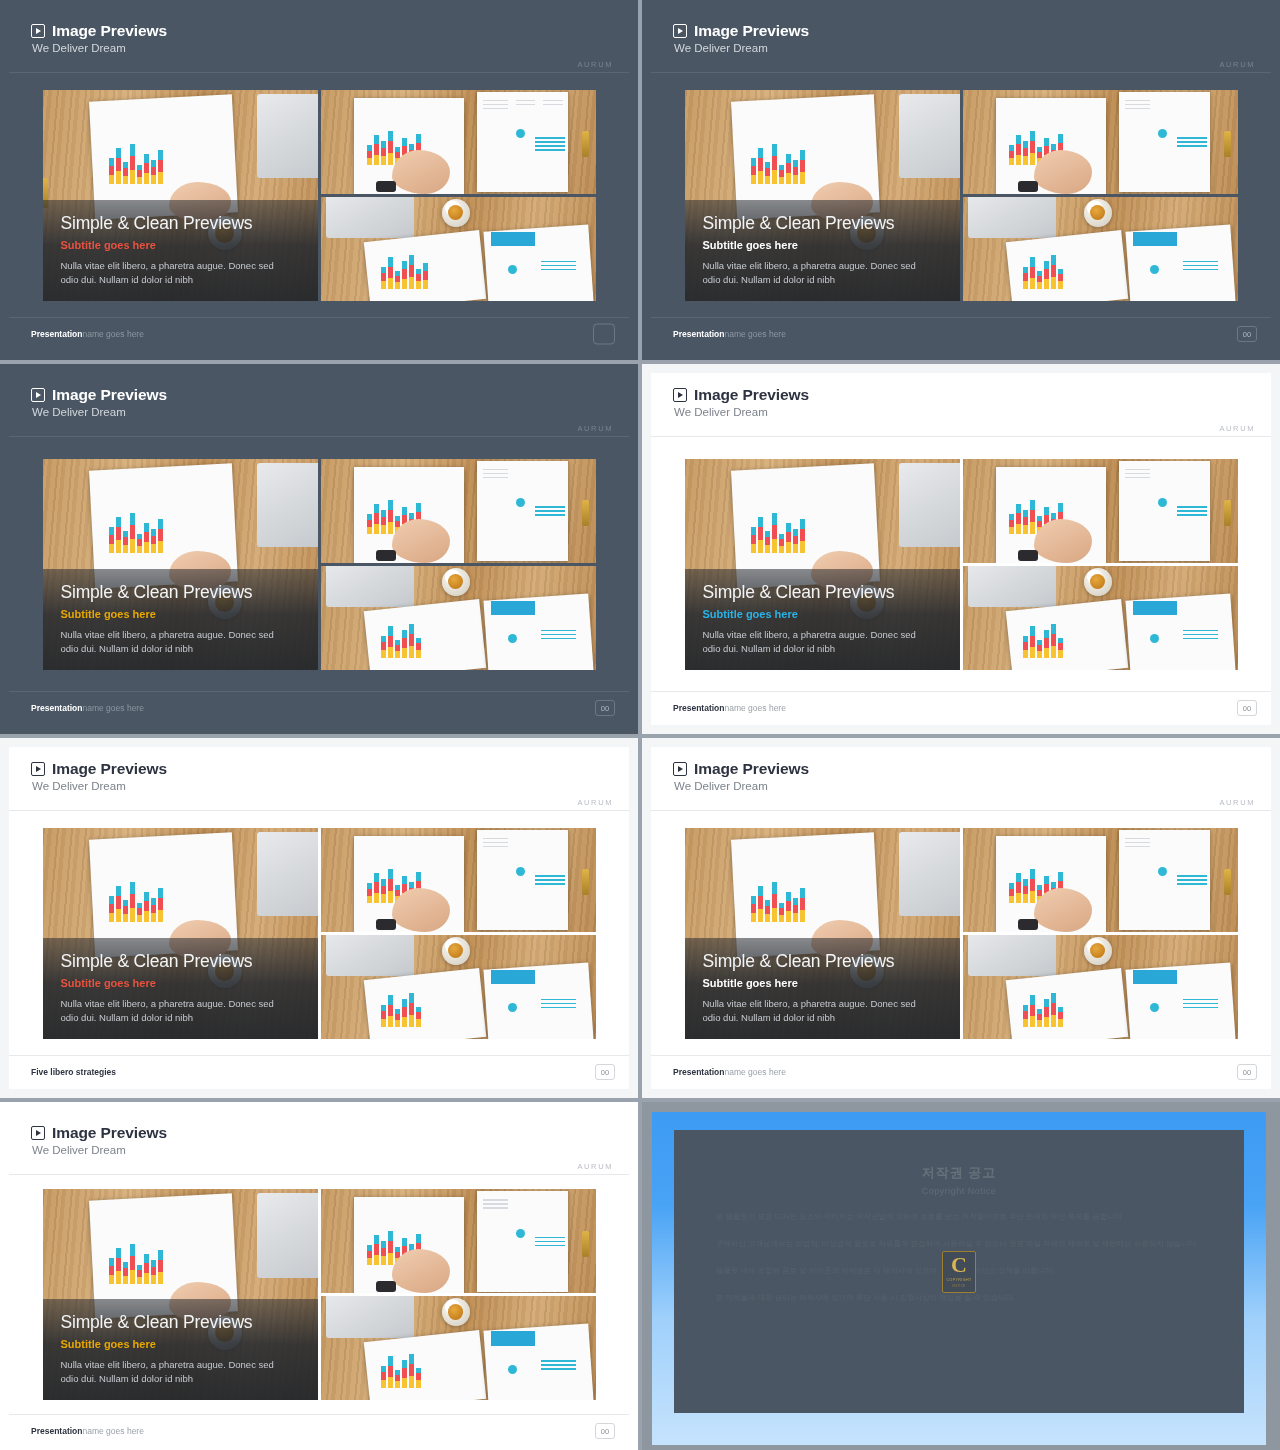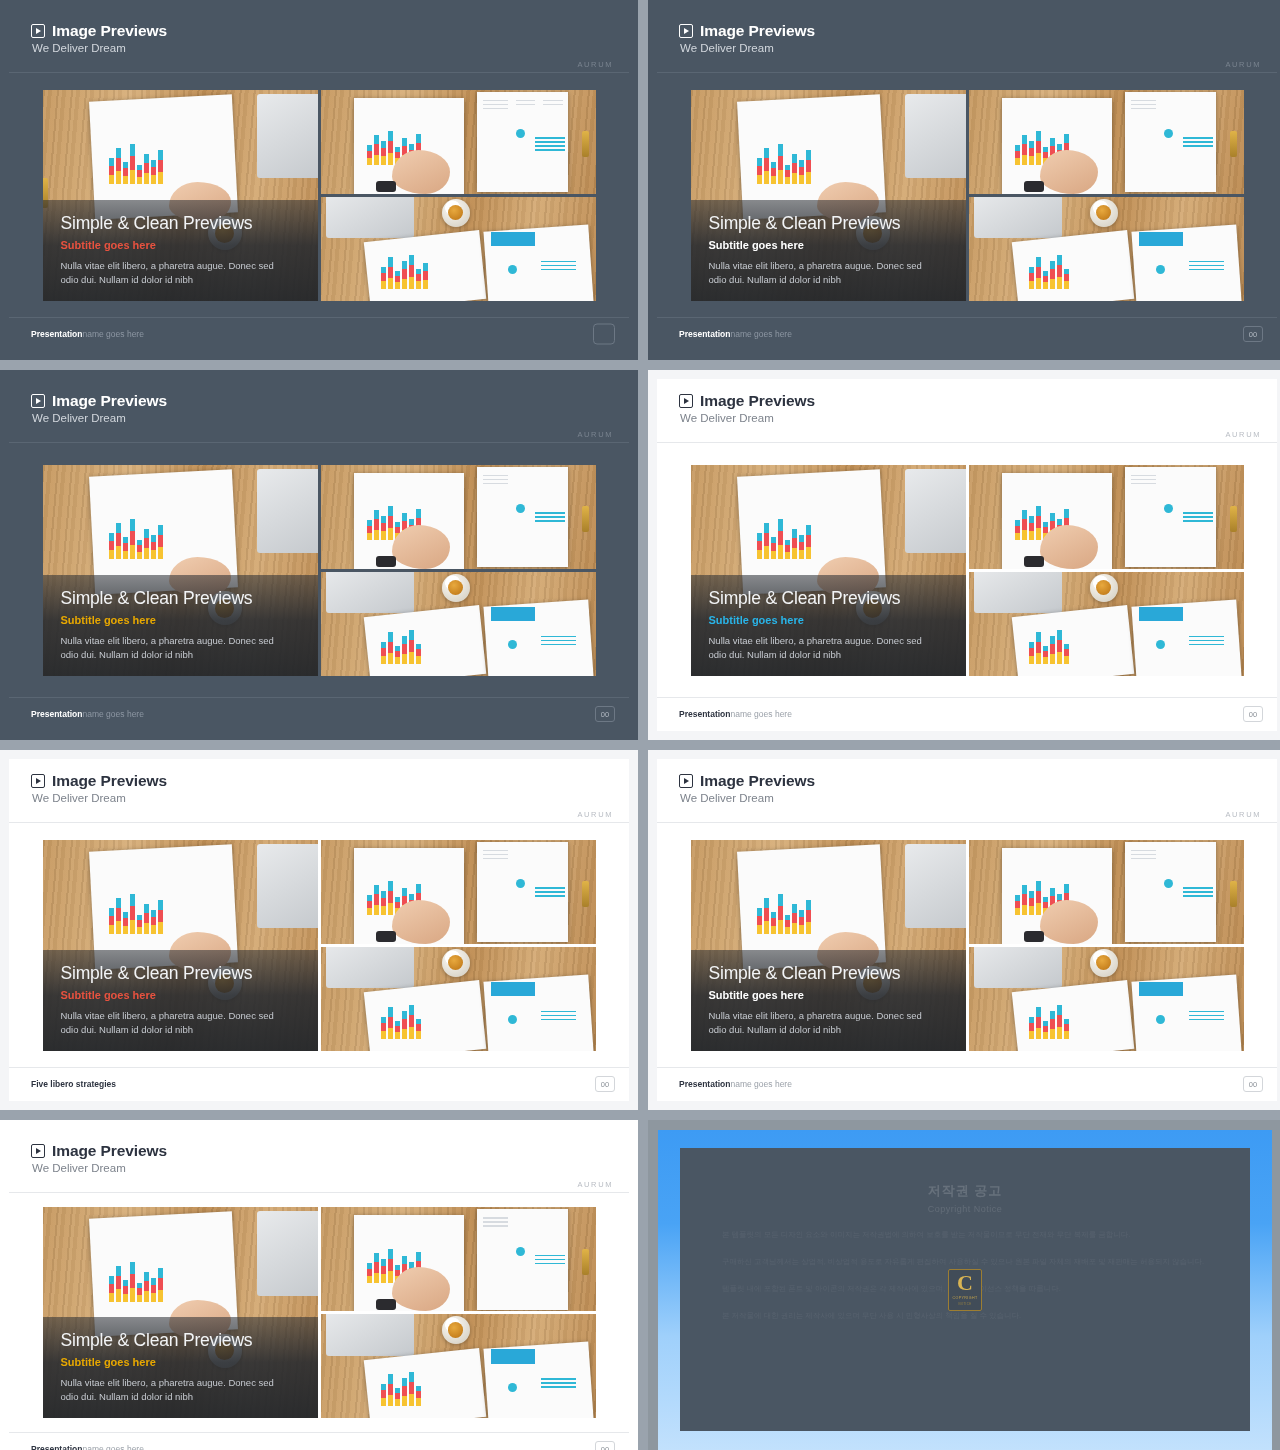--- a/index.html
+++ b/index.html
@@ -9,21 +9,21 @@
     height: 1450px;
     background: #9aa3ad;
     font-family: "Liberation Sans", sans-serif;
     overflow: hidden;
   }
 
   .grid {
     display: grid;
     grid-template-columns: 638px 638px;
     grid-template-rows: 360px 370px 360px 355px;
-    gap: 10px;
+    gap: 4px;
     width: 1280px;
     height: 1450px;
   }
 
   
   .slide {
     position: relative;
     overflow: hidden;
     display: flex;
     flex-direction: column;

